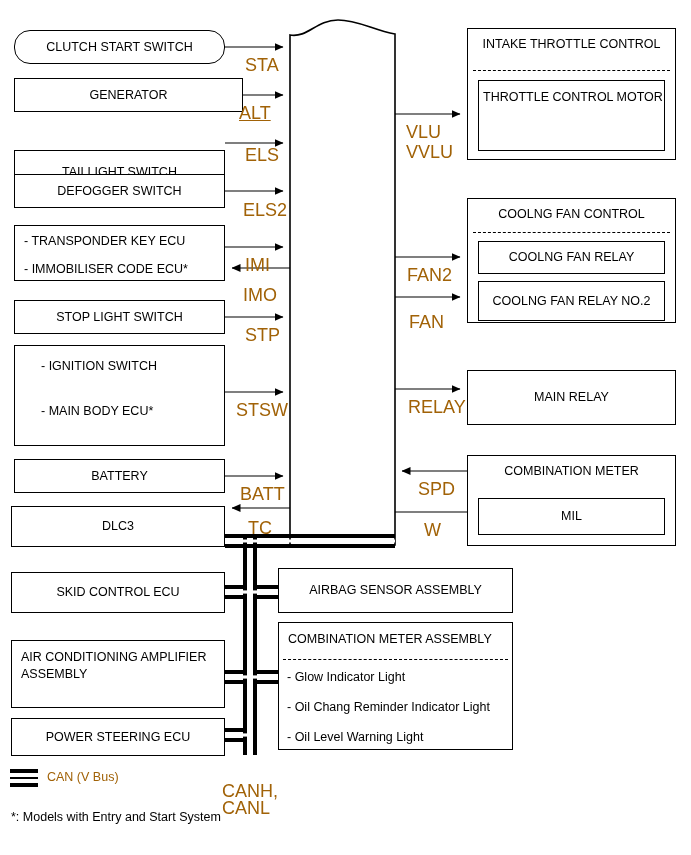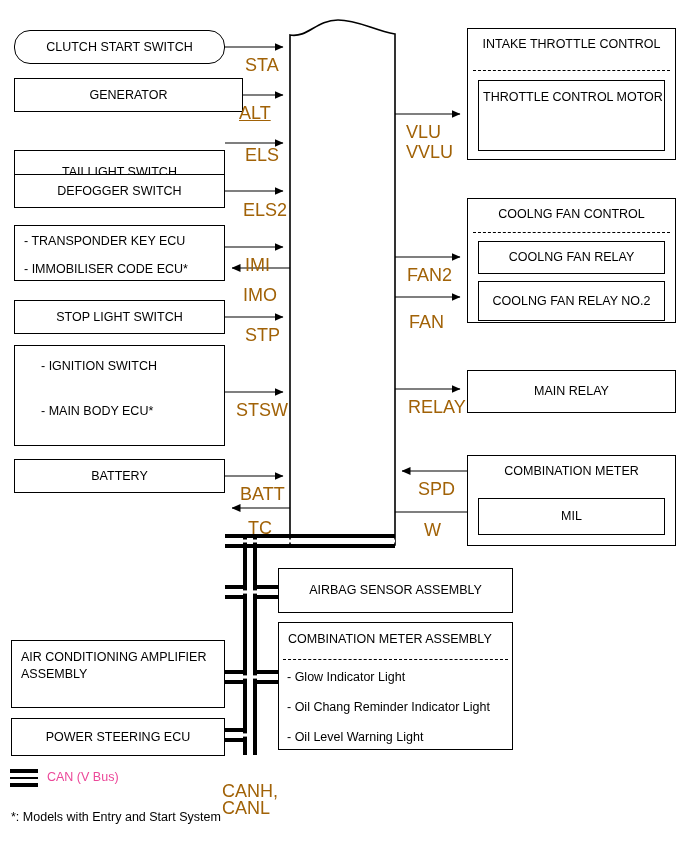--- a/index.html
+++ b/index.html
@@ -82,21 +82,21 @@
   }
   .caption-text {
     position: absolute;
     font-size: 12.5px;
     color: #000000;
     white-space: nowrap;
   }
   .legend-label {
     position: absolute;
     font-size: 12.5px;
-    color: #ec4899;
+    color: #a16207;
     white-space: nowrap;
   }
   .sub-item {
     display: block;
     margin-bottom: 11px;
   }
 </style>
 </head>
 <body>
 
@@ -202,21 +202,27 @@
 
   <div class="node-box" style="left:14px; top:345px; width:211px; height:101px; padding:12px 0 0 26px;">
     <span class="sub-item" style="margin-bottom:28px;">- IGNITION SWITCH</span>
     <span class="sub-item">- MAIN BODY ECU*</span>
   </div>
 
   <div class="node-box centered" style="left:14px; top:459px; width:211px; height:34px;">
     <span>BATTERY</span>
   </div>
 
-
+  <div class="node-box centered" style="left:11px; top:506px; width:214px; height:41px;">
+    <span>DLC3</span>
+  </div>
+
+  <div class="node-box centered" style="left:11px; top:572px; width:214px; height:41px;">
+    <span>SKID CONTROL ECU</span>
+  </div>
 
   <div class="node-box" style="left:11px; top:640px; width:214px; height:68px; padding:8px 8px 0 9px;">
     <span>AIR CONDITIONING AMPLIFIER ASSEMBLY</span>
   </div>
 
   <div class="node-box centered" style="left:11px; top:718px; width:214px; height:38px;">
     <span>POWER STEERING ECU</span>
   </div>
 
   <div class="node-box top-centered" style="left:467px; top:28px; width:209px; height:132px;">
@@ -231,21 +237,21 @@
     <span>COOLNG FAN CONTROL</span>
   </div>
   <div class="dash-sep" style="left:473px; top:232px; width:197px;"></div>
   <div class="inner-box centered" style="left:478px; top:241px; width:187px; height:33px;">
     <span>COOLNG FAN RELAY</span>
   </div>
   <div class="inner-box centered" style="left:478px; top:281px; width:187px; height:40px;">
     <span>COOLNG FAN RELAY NO.2</span>
   </div>
 
-  <div class="node-box centered" style="left:467px; top:370px; width:209px; height:43px;">
+  <div class="node-box centered" style="left:467px; top:370px; width:209px; height:55px;">
     <span>MAIN RELAY</span>
   </div>
 
   <div class="node-box top-centered" style="left:467px; top:455px; width:209px; height:91px;">
     <span>COMBINATION METER</span>
   </div>
   <div class="inner-box centered" style="left:478px; top:498px; width:187px; height:37px;">
     <span>MIL</span>
   </div>
 

